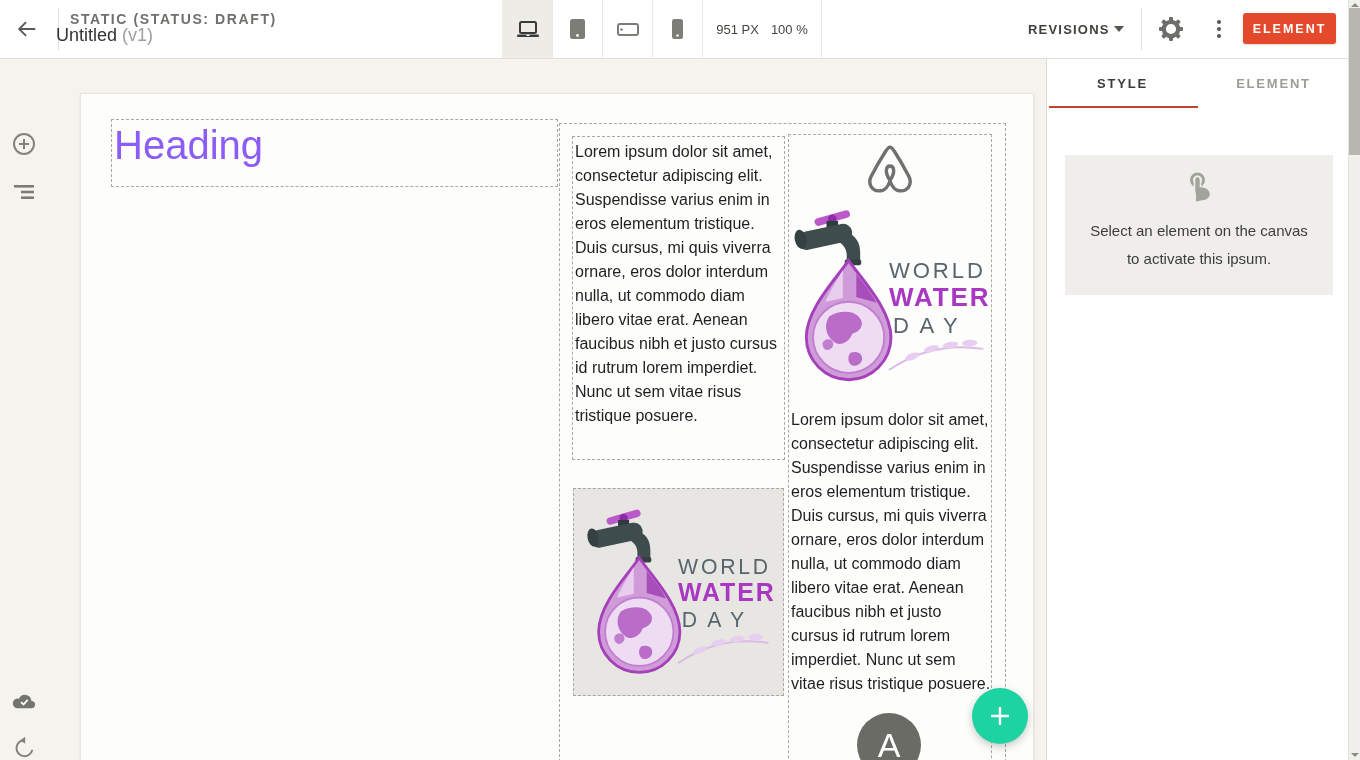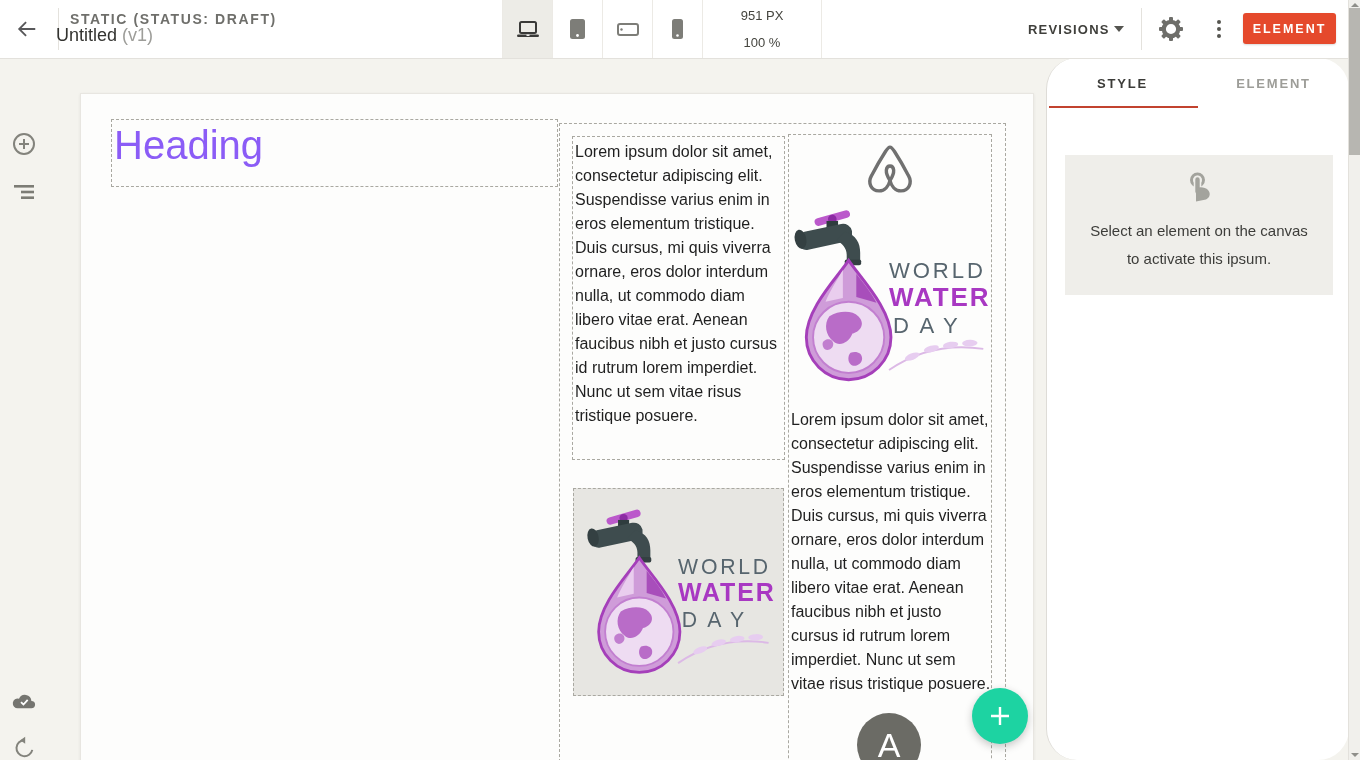--- a/index.html
+++ b/index.html
@@ -13,21 +13,21 @@
   .eyebrow{position:absolute;left:70px;top:11px;font-size:14px;letter-spacing:1.6px;
     color:#6f6f6b;font-weight:bold;}
   .pagetitle{position:absolute;left:56px;top:25px;font-size:18px;color:#333330;}
   .pagetitle .ver{color:#9d9d99;}
   .devgroup{position:absolute;left:502px;top:0;height:58px;display:flex;}
   .devcell{width:49px;height:58px;display:flex;align-items:center;justify-content:center;
     border-left:1px solid #eceae5;cursor:pointer;}
   .devcell.active{background:#edece7;}
   .zoomcell{width:118px;height:58px;display:flex;align-items:center;justify-content:center;
     gap:12px;border-left:1px solid #eceae5;border-right:1px solid #eceae5;
-    font-size:13px;color:#45453f;flex-direction:column;}
+    font-size:13px;color:#45453f;}
   .revisions{position:absolute;left:1028px;top:0;height:58px;display:flex;align-items:center;
     gap:4px;font-size:13px;letter-spacing:1.2px;color:#3f3f3b;font-weight:bold;cursor:pointer;}
   .caret{width:0;height:0;border-left:5px solid transparent;border-right:5px solid transparent;
     border-top:6px solid #555550;}
   .iconbtn{position:absolute;top:13px;width:34px;height:32px;display:flex;align-items:center;
     justify-content:center;cursor:pointer;}
   .kebab{display:flex;flex-direction:column;gap:3px;}
   .kebab i{width:4px;height:4px;border-radius:50%;background:#55555*0;background:#555550;display:block;}
   .publish{position:absolute;left:1243px;top:13px;width:93px;height:31px;background:#e5492c;
     color:#fff;font-size:12.5px;letter-spacing:2px;font-weight:bold;border:none;border-radius:3px;
@@ -52,21 +52,21 @@
   .col2{position:absolute;left:228px;top:10px;width:204px;height:980px;box-sizing:border-box;}
   .belo{position:absolute;left:74px;top:6px;width:54px;height:56px;}
   .wwd2{position:absolute;left:0px;top:66px;width:202px;height:190px;}
   .col2text{position:absolute;left:1px;top:272px;width:202px;height:316px;font-size:16px;
     line-height:24px;color:#1f1f1f;padding:1px 1px;box-sizing:border-box;overflow:hidden;}
   .acircle{position:absolute;left:68px;top:578px;width:64px;height:64px;border-radius:50%;
     background:#6b6b65;display:flex;align-items:center;justify-content:center;}
   .acircle span{color:#fff;font-size:34px;line-height:34px;font-weight:400;}
   
   .rpanel{position:absolute;left:1046px;top:58px;width:302px;height:702px;background:#ffffff;
-    border-left:1px solid #dedcd7;z-index:20;border-radius:31px;}
+    border-left:1px solid #dedcd7;z-index:20;}
   .rtabs{position:absolute;left:0;top:0;width:302px;height:50px;display:flex;}
   .rtab{flex:1;display:flex;align-items:center;justify-content:center;font-size:13px;
     letter-spacing:1.8px;font-weight:bold;cursor:pointer;}
   .rtab.on{color:#3b3b38;}
   .rtab.off{color:#9d9d98;}
   .tabline{position:absolute;left:2px;top:48px;width:149px;height:2px;background:#c2432f;}
   .phbox{position:absolute;left:18px;top:97px;width:268px;height:140px;background:#efeeea;
     display:flex;flex-direction:column;align-items:center;justify-content:flex-start;}
   .phbox .txt{font-size:15px;color:#3d3d3a;line-height:28px;text-align:center;}
   .taphold{margin-top:16px;margin-bottom:10px;height:36px;}

